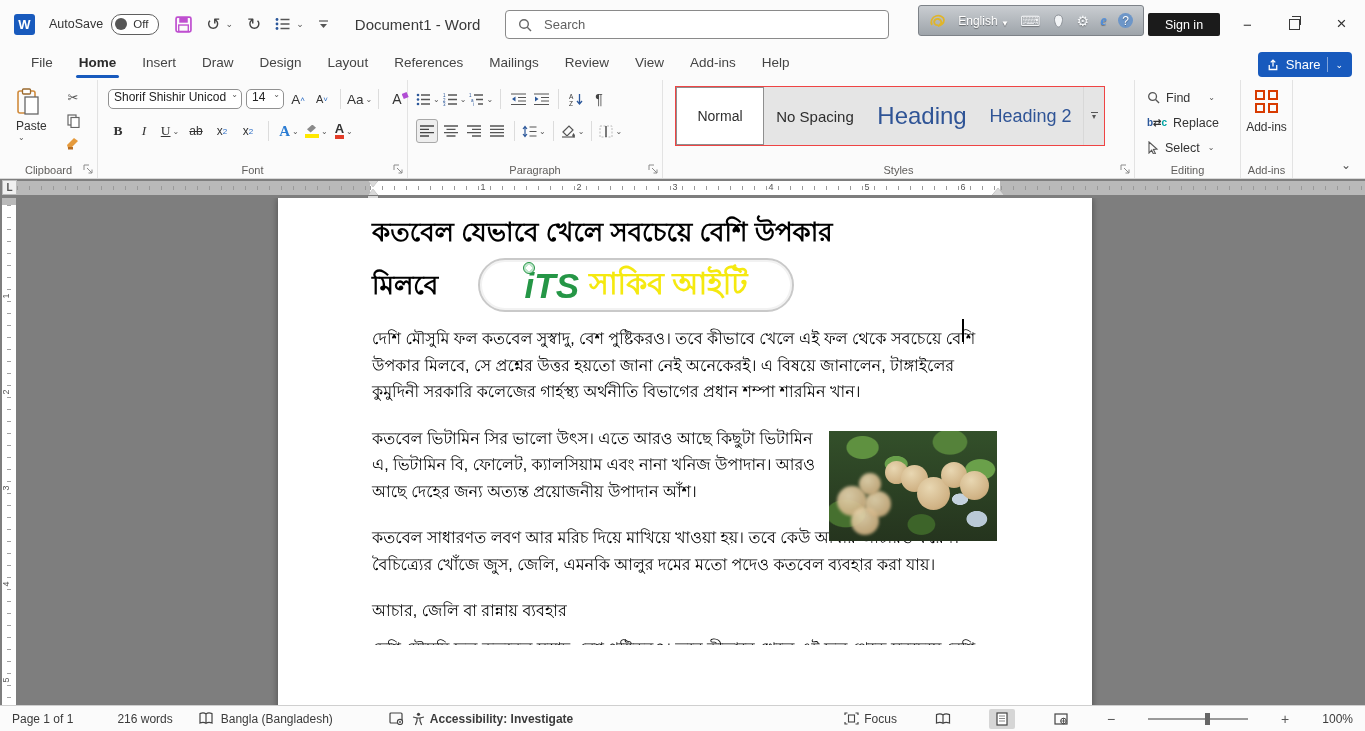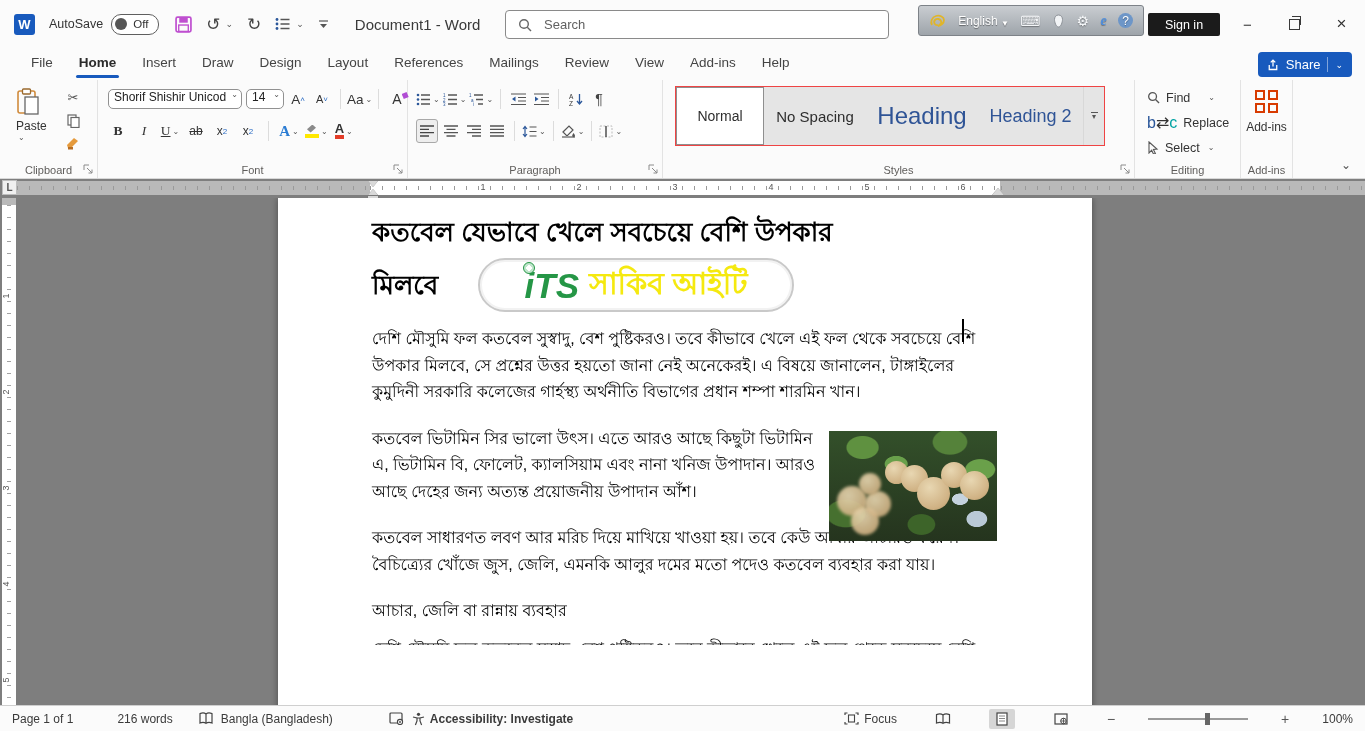--- a/index.html
+++ b/index.html
@@ -87,21 +87,21 @@
   .sty-normal{width:88px;font-size:14px;color:#2e2e2e}
   .sty-nospace{width:102px;font-size:15px;color:#2e2e2e}
   .sty-h1{width:112px;font-size:24px;color:#2f5496}
   .sty-h2{width:105px;font-size:18px;color:#2f5496}
   .stymore{width:20px;border-left:1px solid #d8d8d8;display:flex;flex-direction:column;align-items:center;justify-content:center;gap:1px;color:#555}
   .stymore .bar{width:7px;height:1px;background:#555}
   .stymore .tri{font-size:8px;line-height:6px}
   
   .edit-col{position:absolute;left:12px;top:8px;display:flex;flex-direction:column;gap:6px;font-size:12.5px;color:#333}
   .edit-row{display:flex;align-items:center;gap:6px;height:19px}
-  .replace-ic{font-size:16px;font-weight:normal}
+  .replace-ic{font-size:10px;font-weight:bold}
   .replace-ic .b1{color:#2b579a}.replace-ic .c1{color:#00a3a3}
   
   .addins-col{position:absolute;left:0;right:0;top:10px;display:flex;flex-direction:column;align-items:center;gap:6px;font-size:12px;color:#333}
   .addins-grid{width:24px;height:24px;display:grid;grid-template-columns:10px 10px;grid-template-rows:10px 10px;gap:3px}
   .addins-grid div{border:2px solid #d83b01;box-sizing:border-box}
   .collapse-chev{position:absolute;right:14px;bottom:6px;font-size:12px;color:#555}
 
   
   .rulerzone{position:absolute;top:179px;left:0;right:0;height:19px;background:#7e7e7e}
   .tabsel{position:absolute;left:2px;top:1px;width:15px;height:15px;background:#f0f0f0;border:1px solid #bdbdbd;

